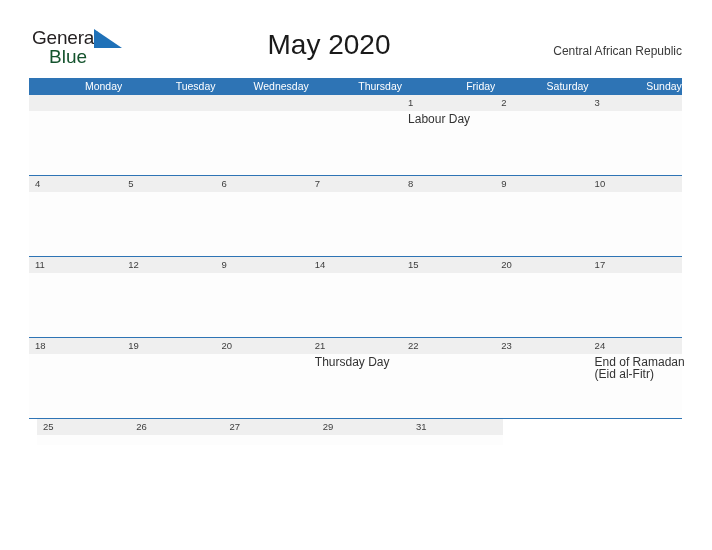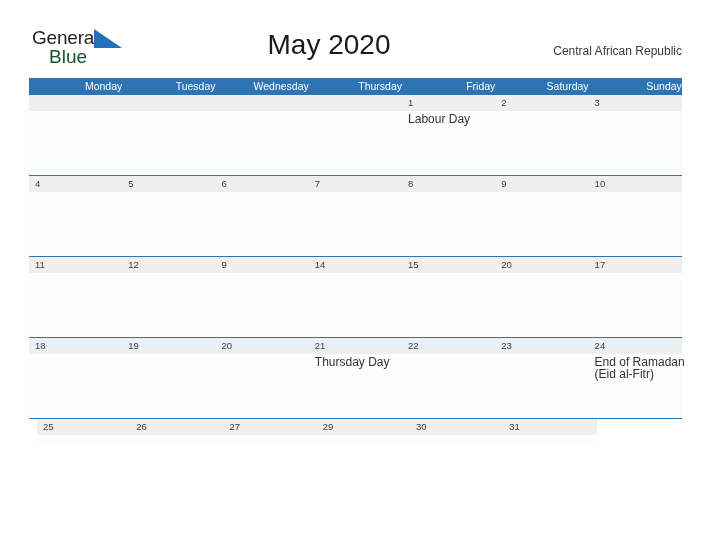--- a/index.html
+++ b/index.html
@@ -311,23 +311,20 @@
             <div class="day-cell">
               <div class="day-num-band">26</div>
             </div>
             <div class="day-cell">
               <div class="day-num-band">27</div>
             </div>
             <div class="day-cell">
               <div class="day-num-band">29</div>
             </div>
             <div class="day-cell">
-              <div class="day-num-band">30</div>
-            </div>
-            <div class="day-cell">
               <div class="day-num-band">31</div>
             </div>
           </div>
         </div>
       </div>
   </div>
 
 </div>
 
 </body></html>

